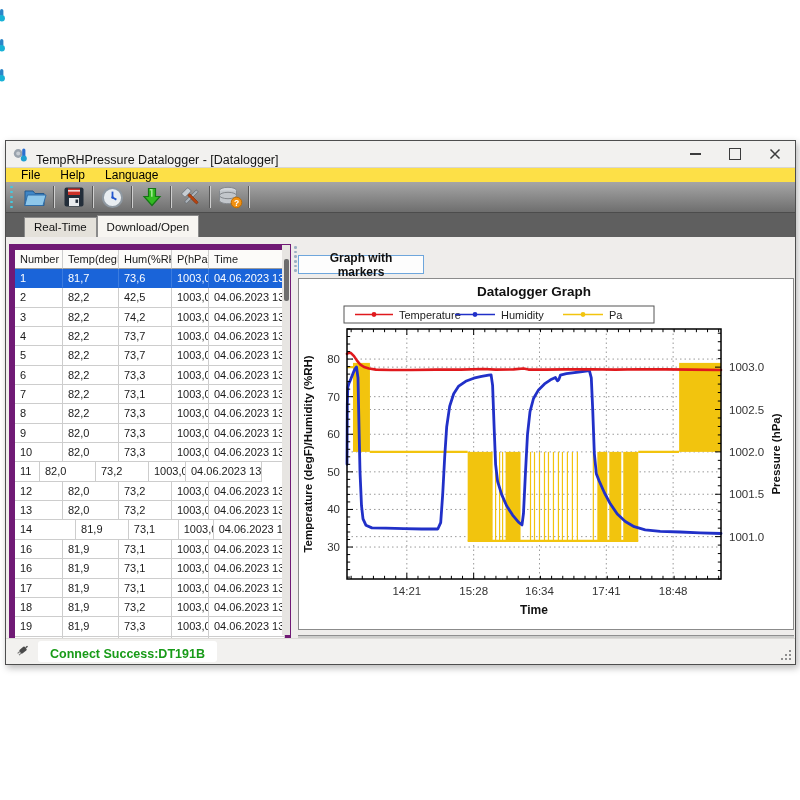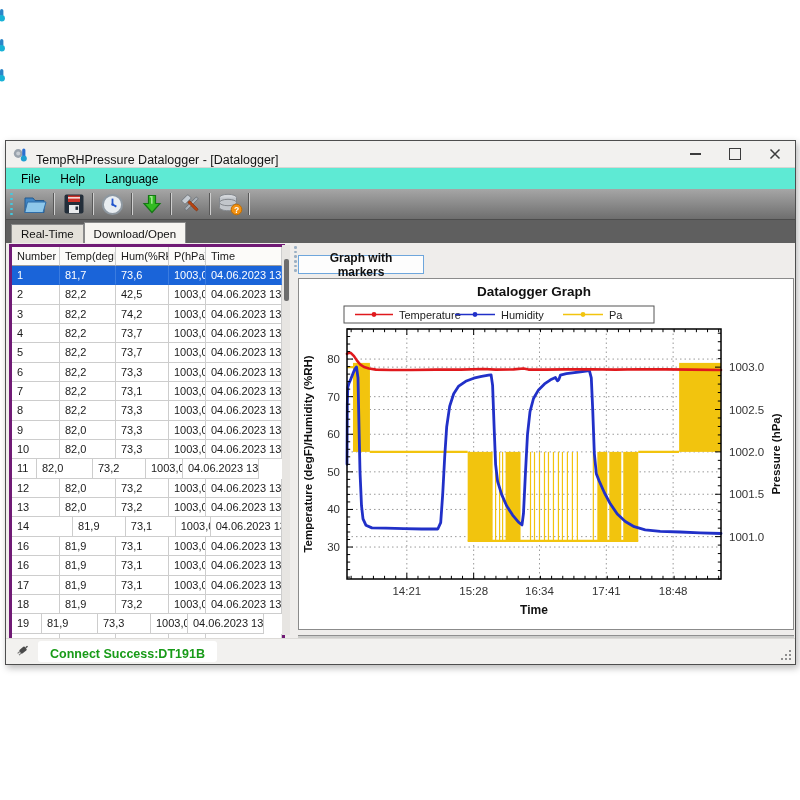--- a/index.html
+++ b/index.html
@@ -14,40 +14,40 @@
           border:1px solid #4e4e4e;box-shadow:2px 3px 7px rgba(0,0,0,.28);}
 
   .titlebar{height:26px;background:#f2f1ef;display:flex;align-items:flex-end;border-bottom:1px solid #d8d6d3;}
   .titlebar .appico{margin-left:7px;}
   .title-text{font-size:12.5px;color:#141414;margin-left:7px;}
   .win-controls{margin-left:auto;display:flex;height:100%;}
   .ctrl{width:40px;height:100%;display:flex;align-items:center;justify-content:center;}
   .glyph-min{width:11px;height:2px;background:#3c3c3c;}
   .glyph-max{width:10px;height:10px;border:1.4px solid #3c3c3c;}
 
-  .menubar{height:21px;background:#5eead4;display:flex;align-items:center;padding-left:5px;}
+  .menubar{height:14px;background:#fde047;display:flex;align-items:center;padding-left:5px;}
   .menu-item{font-size:12px;color:#000;padding:3px 10px;}
 
   .toolbar{height:30px;background:linear-gradient(#a6a6a6,#8d8d8d 45%,#6e6e6e);
            display:flex;align-items:center;padding-left:2px;border-bottom:1px solid #4c4c4c;}
   .tb-grip{width:7px;height:22px;display:flex;flex-direction:column;justify-content:space-between;margin:0 2px;}
   .tb-grip i{display:block;width:3px;height:2px;background:#45c8de;border-radius:1px;}
   .tool-btn{width:31px;height:26px;display:flex;align-items:center;justify-content:center;}
   .tool-sep{width:1px;height:22px;background:#cfcfcf;border-left:1px solid #585858;margin:0 3px;}
 
-  .tabstrip{height:24px;background:#5f5f5f;display:flex;align-items:flex-end;padding-left:5px;}
+  .tabstrip{height:24px;background:#5f5f5f;display:flex;align-items:flex-end;padding-left:18px;}
   .tab{font-size:11.5px;color:#111;background:#e4e1da;border:1px solid #8a8a8a;border-bottom:none;
        padding:3px 9px 3px;line-height:13px;}
   .tab.active{background:#f7f5f1;padding-top:5px;}
 
   .content{position:absolute;top:102px;bottom:25px;left:0;right:0;background:#efedeb;}
 
   
   .grid-table{position:absolute;left:3px;top:1px;width:270px;height:392px;background:#fff;
-              border:3px solid #701a75;overflow:hidden;font-size:11px;color:#1a1a1a;}
+              border:6px solid #701a75;overflow:hidden;font-size:11px;color:#1a1a1a;}
   .t-row{display:flex;height:19.35px;box-sizing:border-box;}
   .t-row.header{height:19px;background:#fcfbf9;}
   .t-cell{box-sizing:border-box;padding:3px 0 0 5px;border-right:1px solid #cdcdcd;border-bottom:1px solid #cdcdcd;
           overflow:hidden;white-space:nowrap;}
   .t-row.header .t-cell{border-bottom:1px solid #9d9d9d;}
   .t-row.selected{background:#1a64d9;color:#fff;}
   .t-row.selected .t-cell{border-right-color:#3b7ce0;border-bottom-color:#1a64d9;}
 
   .vscroll{position:absolute;left:276px;top:2px;width:8px;height:390px;background:#e7e5e2;}
   .vscroll .thumb{position:absolute;left:1.5px;top:14px;width:5px;height:42px;background:#6d6d6d;border-radius:2px;}
@@ -322,21 +322,21 @@
           <div class="t-cell" style="width: 76px;">04.06.2023 13...</div>
         </div>
         <div class="t-row">
           <div class="t-cell" style="width: 48px;">18</div>
           <div class="t-cell" style="width: 56px;">81,9</div>
           <div class="t-cell" style="width: 53px;">73,2</div>
           <div class="t-cell" style="width: 37px;">1003,0</div>
           <div class="t-cell" style="width: 76px;">04.06.2023 13...</div>
         </div>
         <div class="t-row">
-          <div class="t-cell" style="width: 30px;">19</div>
+          <div class="t-cell" style="width: 48px;">19</div>
           <div class="t-cell" style="width: 56px;">81,9</div>
           <div class="t-cell" style="width: 53px;">73,3</div>
           <div class="t-cell" style="width: 37px;">1003,0</div>
           <div class="t-cell" style="width: 76px;">04.06.2023 13...</div>
         </div>
         <div class="t-row">
           <div class="t-cell" style="width: 48px;">20</div>
           <div class="t-cell" style="width: 56px;">81,9</div>
           <div class="t-cell" style="width: 53px;">73,3</div>
           <div class="t-cell" style="width: 37px;">1003,0</div>

